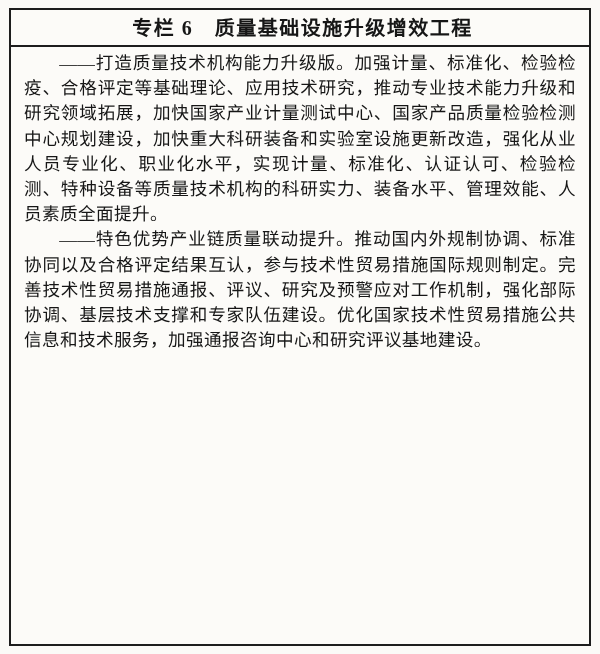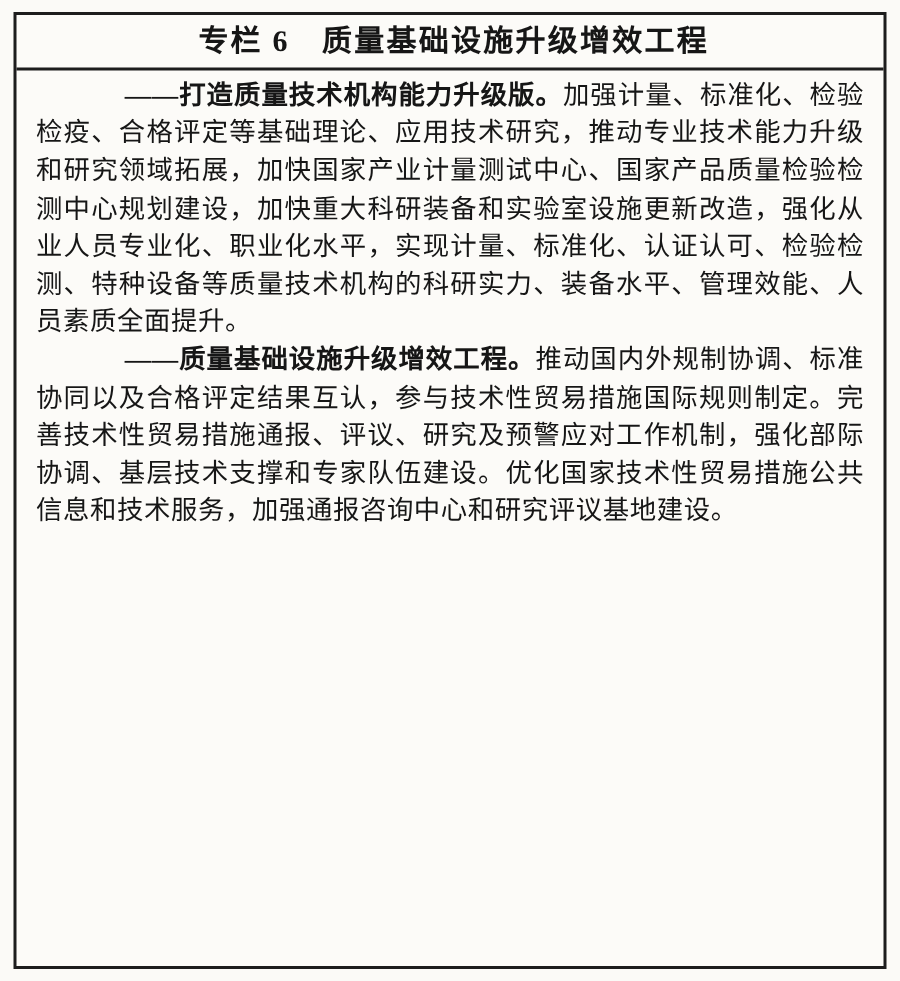--- a/index.html
+++ b/index.html
@@ -43,28 +43,27 @@
     line-height: 25.2px;
     text-align: justify;
     text-justify: inter-ideograph;
     letter-spacing: 0.4px;
   }
   .para {
     margin: 0;
     text-indent: 2em;
   }
   .para .lead {
-    font-weight: bold;
-    margin-left: 24px;
+    font-weight: normal;
   }
 </style>
 </head>
 <body>
 
 <div class="page">
   <div class="panel">
     <div class="panel-title">专栏 6　质量基础设施升级增效工程</div>
     <div class="panel-body">
       <p class="para"><span class="lead">——打造质量技术机构能力升级版。</span><span class="text">加强计量、标准化、检验检疫、合格评定等基础理论、应用技术研究，推动专业技术能力升级和研究领域拓展，加快国家产业计量测试中心、国家产品质量检验检测中心规划建设，加快重大科研装备和实验室设施更新改造，强化从业人员专业化、职业化水平，实现计量、标准化、认证认可、检验检测、特种设备等质量技术机构的科研实力、装备水平、管理效能、人员素质全面提升。</span></p>
-      <p class="para"><span class="lead">——质量基础设施升级增效工程。</span><span class="text">推动国内外规制协调、标准协同以及合格评定结果互认，参与技术性贸易措施国际规则制定。完善技术性贸易措施通报、评议、研究及预警应对工作机制，强化部际协调、基层技术支撑和专家队伍建设。优化国家技术性贸易措施公共信息和技术服务，加强通报咨询中心和研究评议基地建设。</span></p>
+      <p class="para"><span class="lead">——特色优势产业链质量联动提升。</span><span class="text">推动国内外规制协调、标准协同以及合格评定结果互认，参与技术性贸易措施国际规则制定。完善技术性贸易措施通报、评议、研究及预警应对工作机制，强化部际协调、基层技术支撑和专家队伍建设。优化国家技术性贸易措施公共信息和技术服务，加强通报咨询中心和研究评议基地建设。</span></p>
     </div>
   </div>
 </div>
 
 </body></html>

